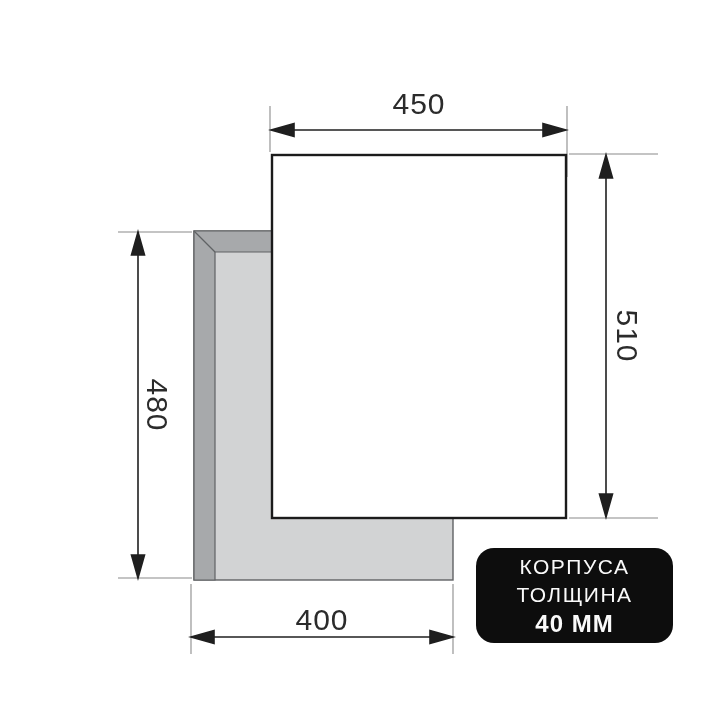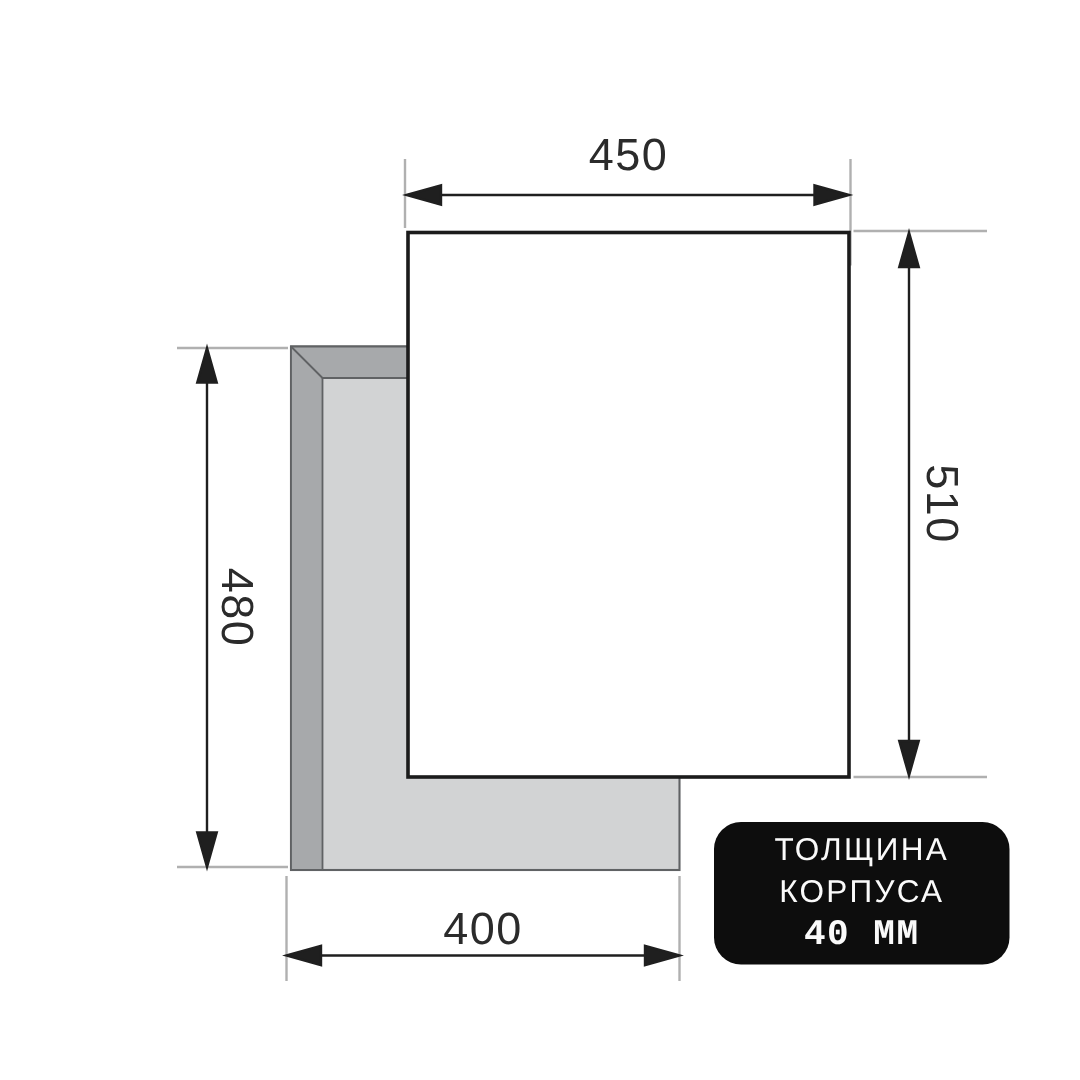--- a/index.html
+++ b/index.html
@@ -53,21 +53,20 @@
   .badge .line {
     font-size: 21px;
     line-height: 28px;
     letter-spacing: 1.5px;
   }
   .badge .line.bold {
     font-size: 24px;
     line-height: 29px;
     font-weight: bold;
     letter-spacing: 1px;
-    font-family: Liberation Mono, monospace;
   }
 </style>
 </head>
 <body>
 
 <div class="canvas">
 
   <svg class="diagram-svg" width="720" height="720" viewBox="0 0 720 720">
 
     <g stroke="#b0b0b0" stroke-width="1.6">
@@ -111,18 +110,18 @@
 
   <div class="dim-label" style="left:338px; top:87px;">450</div>
 
   <div class="dim-label vertical" style="left:546px; top:319px;">510</div>
 
   <div class="dim-label vertical" style="left:76px; top:388px;">480</div>
 
   <div class="dim-label" style="left:241px; top:603px;">400</div>
 
   <div class="badge">
+    <div class="line">КОРПУСА</div>
     <div class="line">ТОЛЩИНА</div>
-    <div class="line">КОРПУСА</div>
     <div class="line bold">40 ММ</div>
   </div>
 
 </div>
 
 </body></html>

